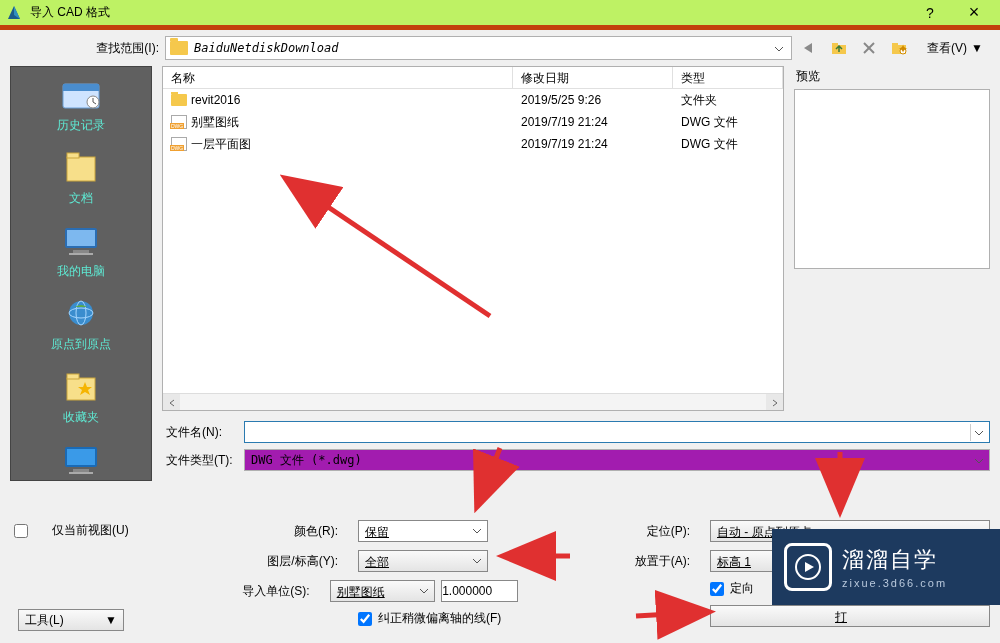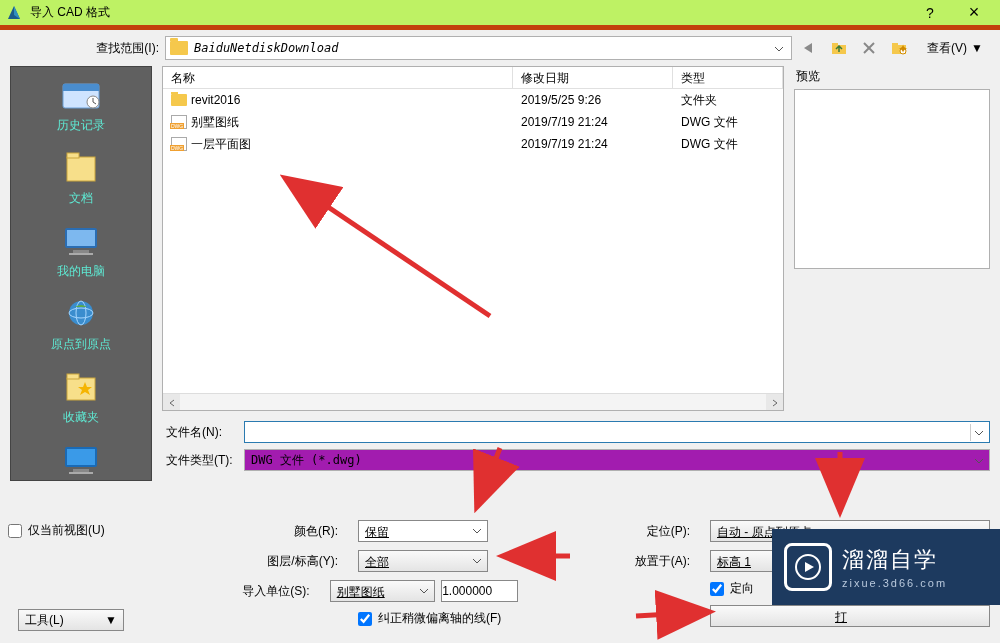--- a/index.html
+++ b/index.html
@@ -57,21 +57,21 @@
 .type-combo { flex:1; height:22px; border:1px solid #b0b0b0; background:#a21caf; padding:2px 6px; position:relative;}
 .type-combo .dd2{ position:absolute; right:2px; top:2px; width:17px; height:17px; display:flex; align-items:center; justify-content:center;}
 .combo { height:22px; border:1px solid #888; background:#e8e8e8 linear-gradient(#fafafa,#e4e4e4); position:relative; padding:3px 18px 0 6px; display:block;text-decoration:underline;}
 .combo.light{ background:#fff;}
 .combo .dd3{ position:absolute; right:2px; top:2px; width:16px; height:16px; display:flex; align-items:center; justify-content:center;}
 .numbox { height:22px; border:1px solid #888; background:#fff; padding:3px 0; margin-left:6px; width:100px; display:inline-block;}
 
 .chk-row { display:flex; align-items:center; gap:6px; }
 input[type=checkbox]{ width:14px; height:14px; }
 
-.only-cur { position:absolute; left:8px; top:522px; display:flex; align-items:center; gap:6px;}
+.only-cur { position:absolute; left:14px; top:522px; display:flex; align-items:center; gap:24px;}
 .tools-btn { position:absolute; left:18px; bottom:12px; width:106px; height:22px; border:1px solid #888; background:linear-gradient(#fafafa,#e4e4e4); padding:3px 6px; display:flex; align-items:center;}
 .tools-btn .dd3{ margin-left:auto;}
 
 .opt-line { display:flex; align-items:center; margin-bottom:8px;}
 .opt-line .lab{ text-align:right; padding-right:20px;}
 
 .leftcol { position:absolute; left:218px; top:520px; width:300px;}
 .leftcol .opt-line .lab{ width:140px;}
 .leftcol .combo{ width:130px;}
 .rightcol{ position:absolute; left:586px; top:520px; right:10px;}

